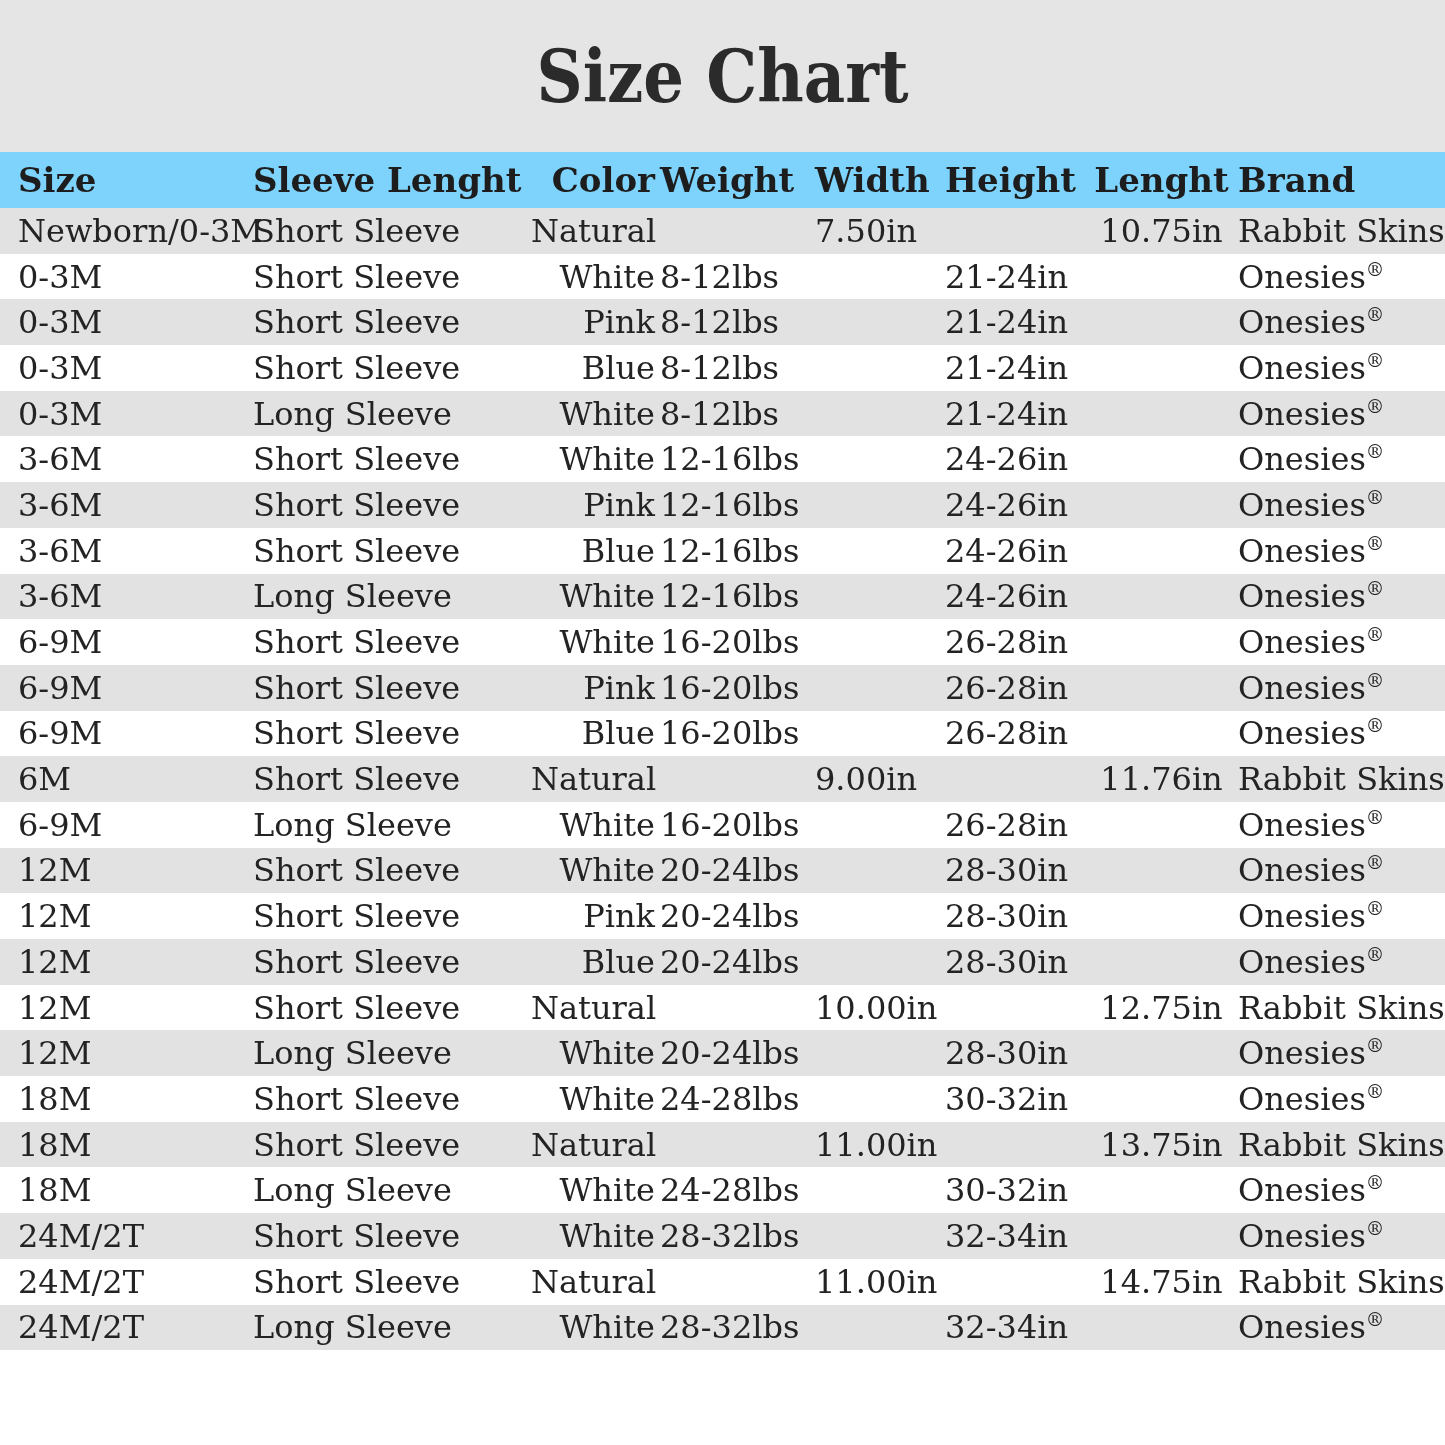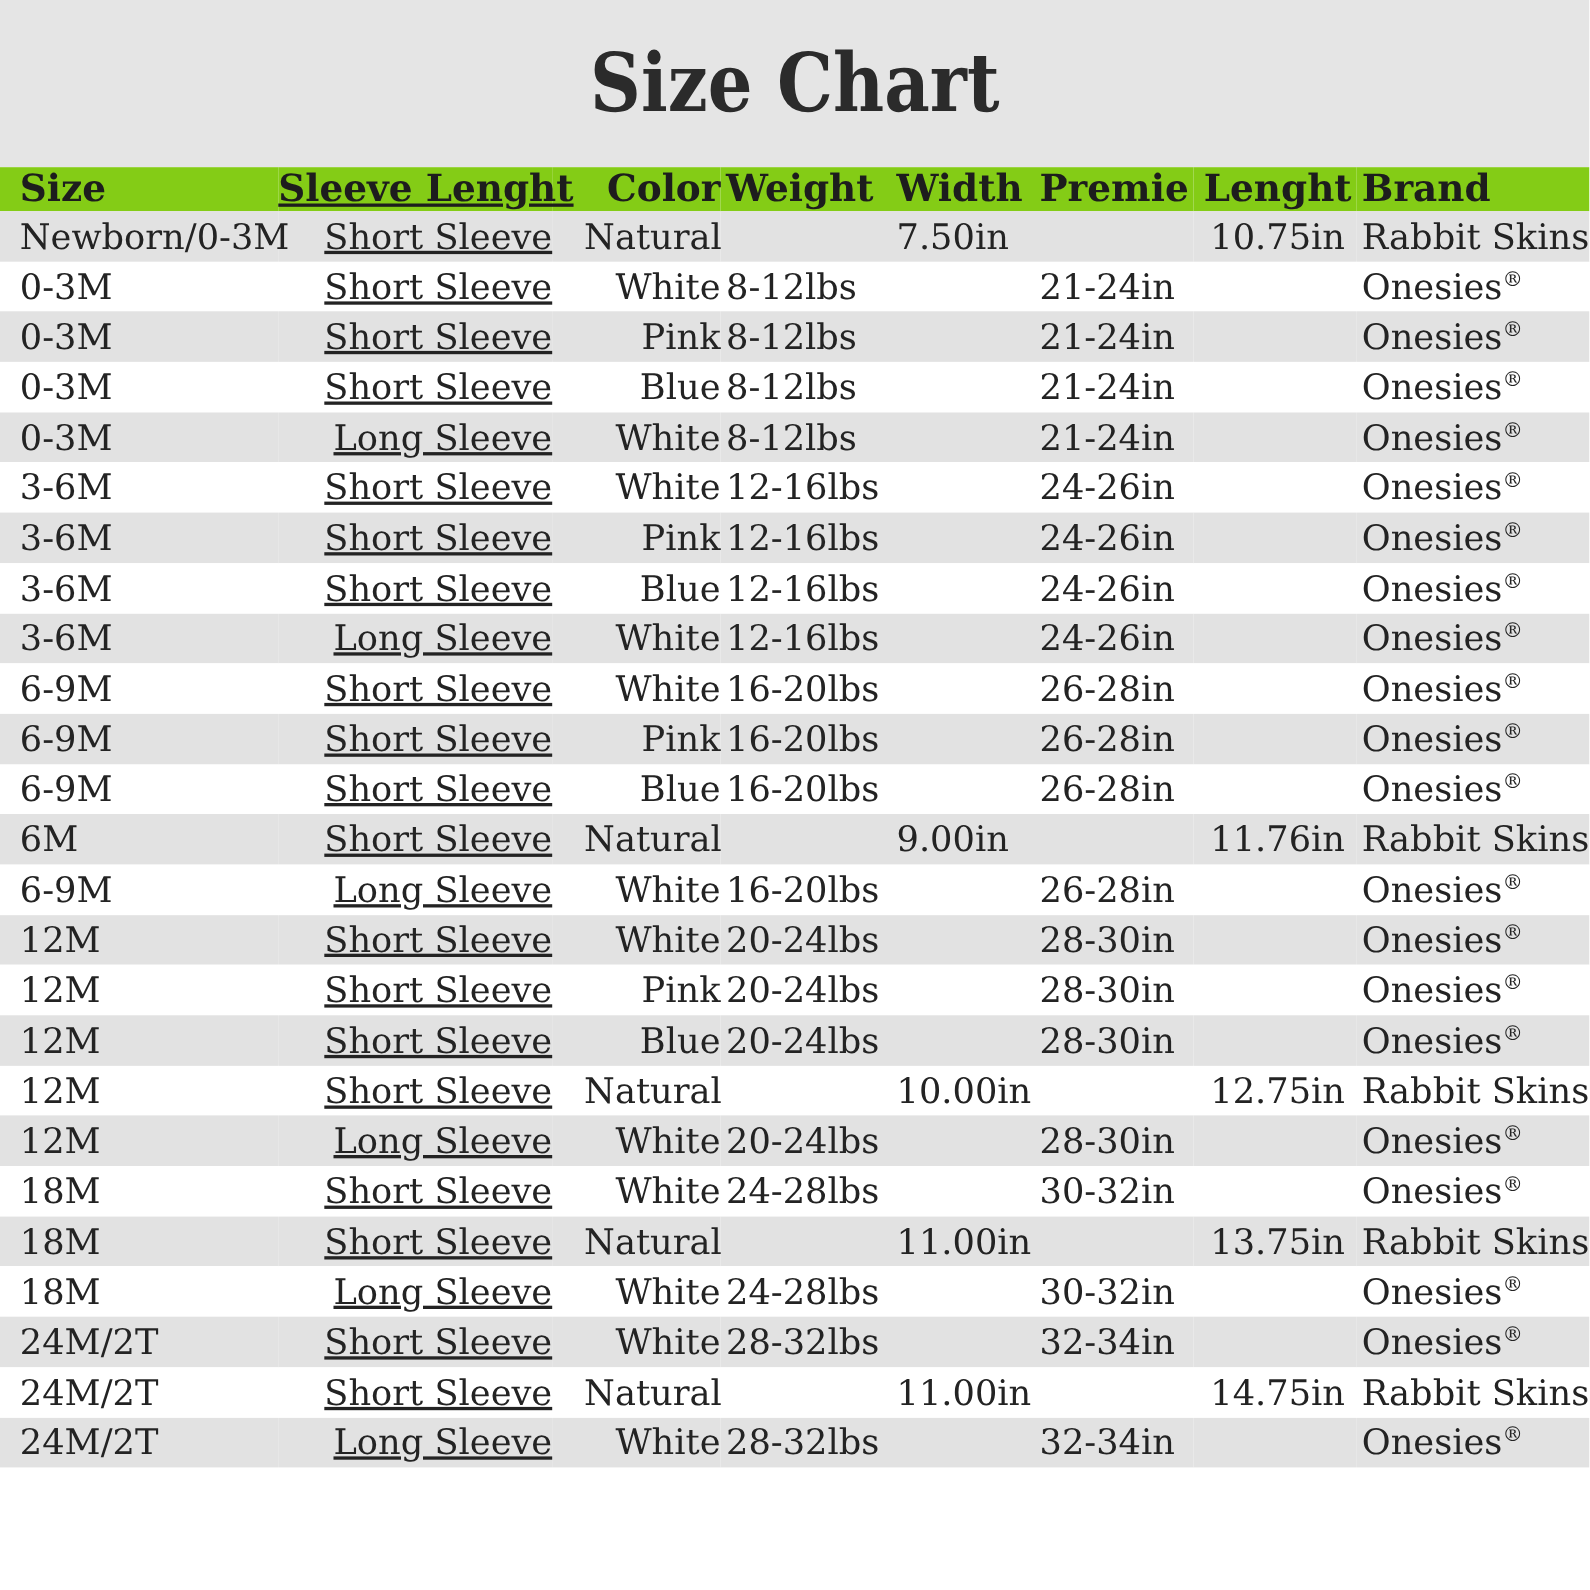--- a/index.html
+++ b/index.html
@@ -35,22 +35,22 @@
     transform: scaleY(1.15);
     transform-origin: center;
     white-space: nowrap;
   }
   table.size-chart {
     width: 1445px;
     border-collapse: collapse;
     table-layout: fixed;
   }
   thead tr {
-    height: 40px;
-    background: #84cc16;
+    height: 56px;
+    background: #7dd3fc;
   }
   th {
     font-size: 34px;
     font-weight: 700;
     text-align: left;
     white-space: nowrap;
     color: #1d1d1d;
     padding: 0;
   }
   tbody tr {
@@ -61,21 +61,21 @@
   td {
     font-size: 32px;
     white-space: nowrap;
     overflow: visible;
     padding: 0;
     color: #232323;
     vertical-align: middle;
   }
   
   .c1 { padding-left: 18px; text-align: left; }
-  .c2 { text-align: right; text-decoration: underline; }
+  .c2 { text-align: left; }
   .c3 { padding-left: 29px; text-align: right; }
   .c4 { padding-left: 5px;  text-align: left; }
   .c5 { padding-left: 5px;  text-align: left; margin-left: 36px; }
   .c6 { padding-left: 5px;  text-align: left; }
   .c7 { padding-left: 5px;  text-align: center; }
   .c8 { padding-left: 5px;  text-align: left; }
   sup.reg {
     font-size: 0.58em;
     vertical-align: super;
     line-height: 0;
@@ -99,21 +99,21 @@
       <col style="width:148px">
       <col style="width:212px">
     </colgroup>
     <thead>
       <tr>
         <th class="c1">Size</th>
         <th class="c2">Sleeve Lenght</th>
         <th class="c3">Color</th>
         <th class="c4">Weight</th>
         <th class="c5">Width</th>
-        <th class="c6">Premie</th>
+        <th class="c6">Height</th>
         <th class="c7">Lenght</th>
         <th class="c8">Brand</th>
       </tr>
     </thead>
     <tbody>
         <tr>
           <td class="c1">Newborn/0-3M</td>
           <td class="c2">Short Sleeve</td>
           <td class="c3">Natural</td>
           <td class="c4"></td>

